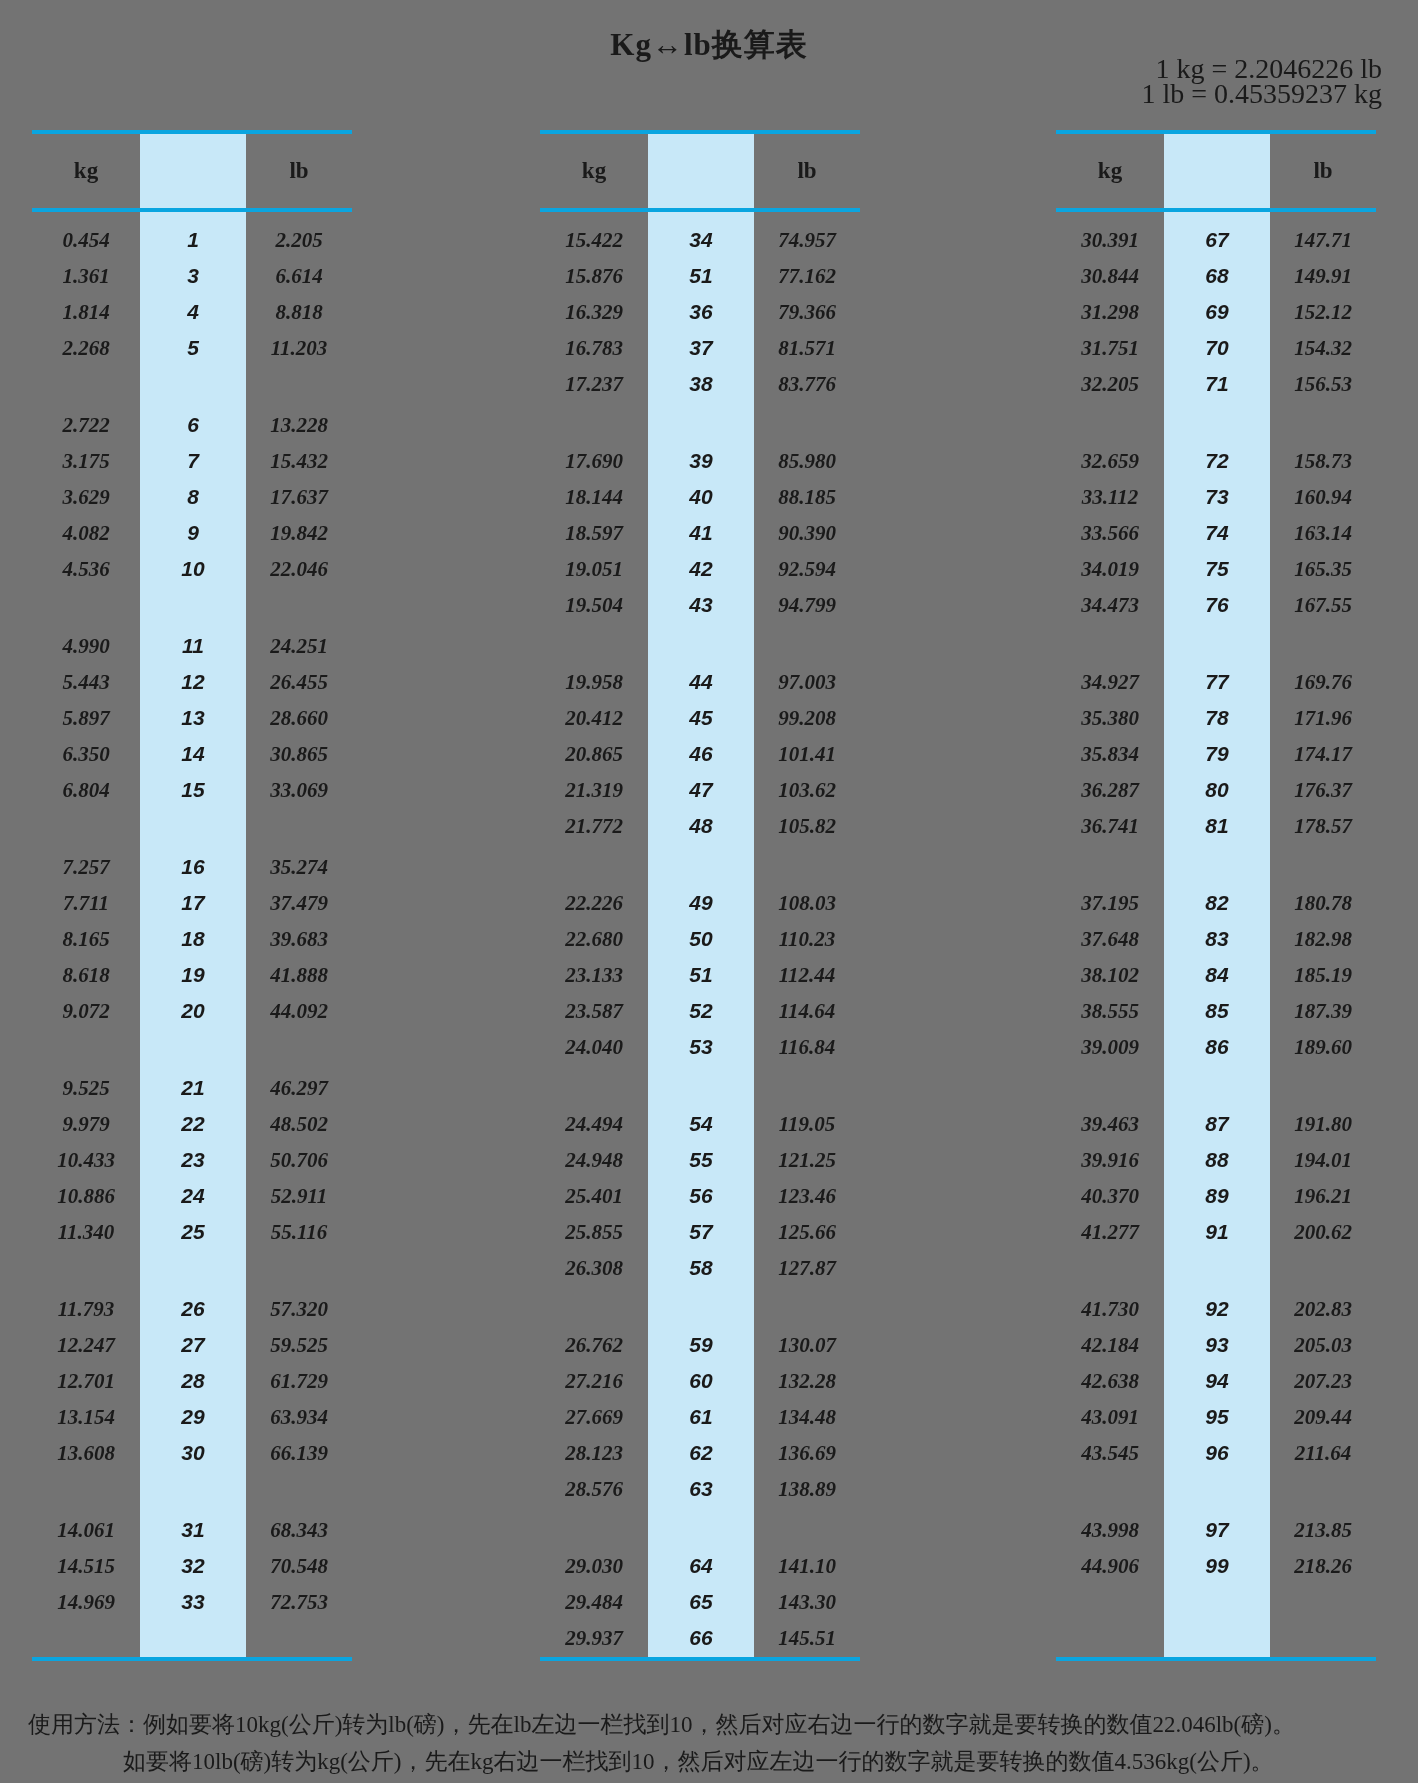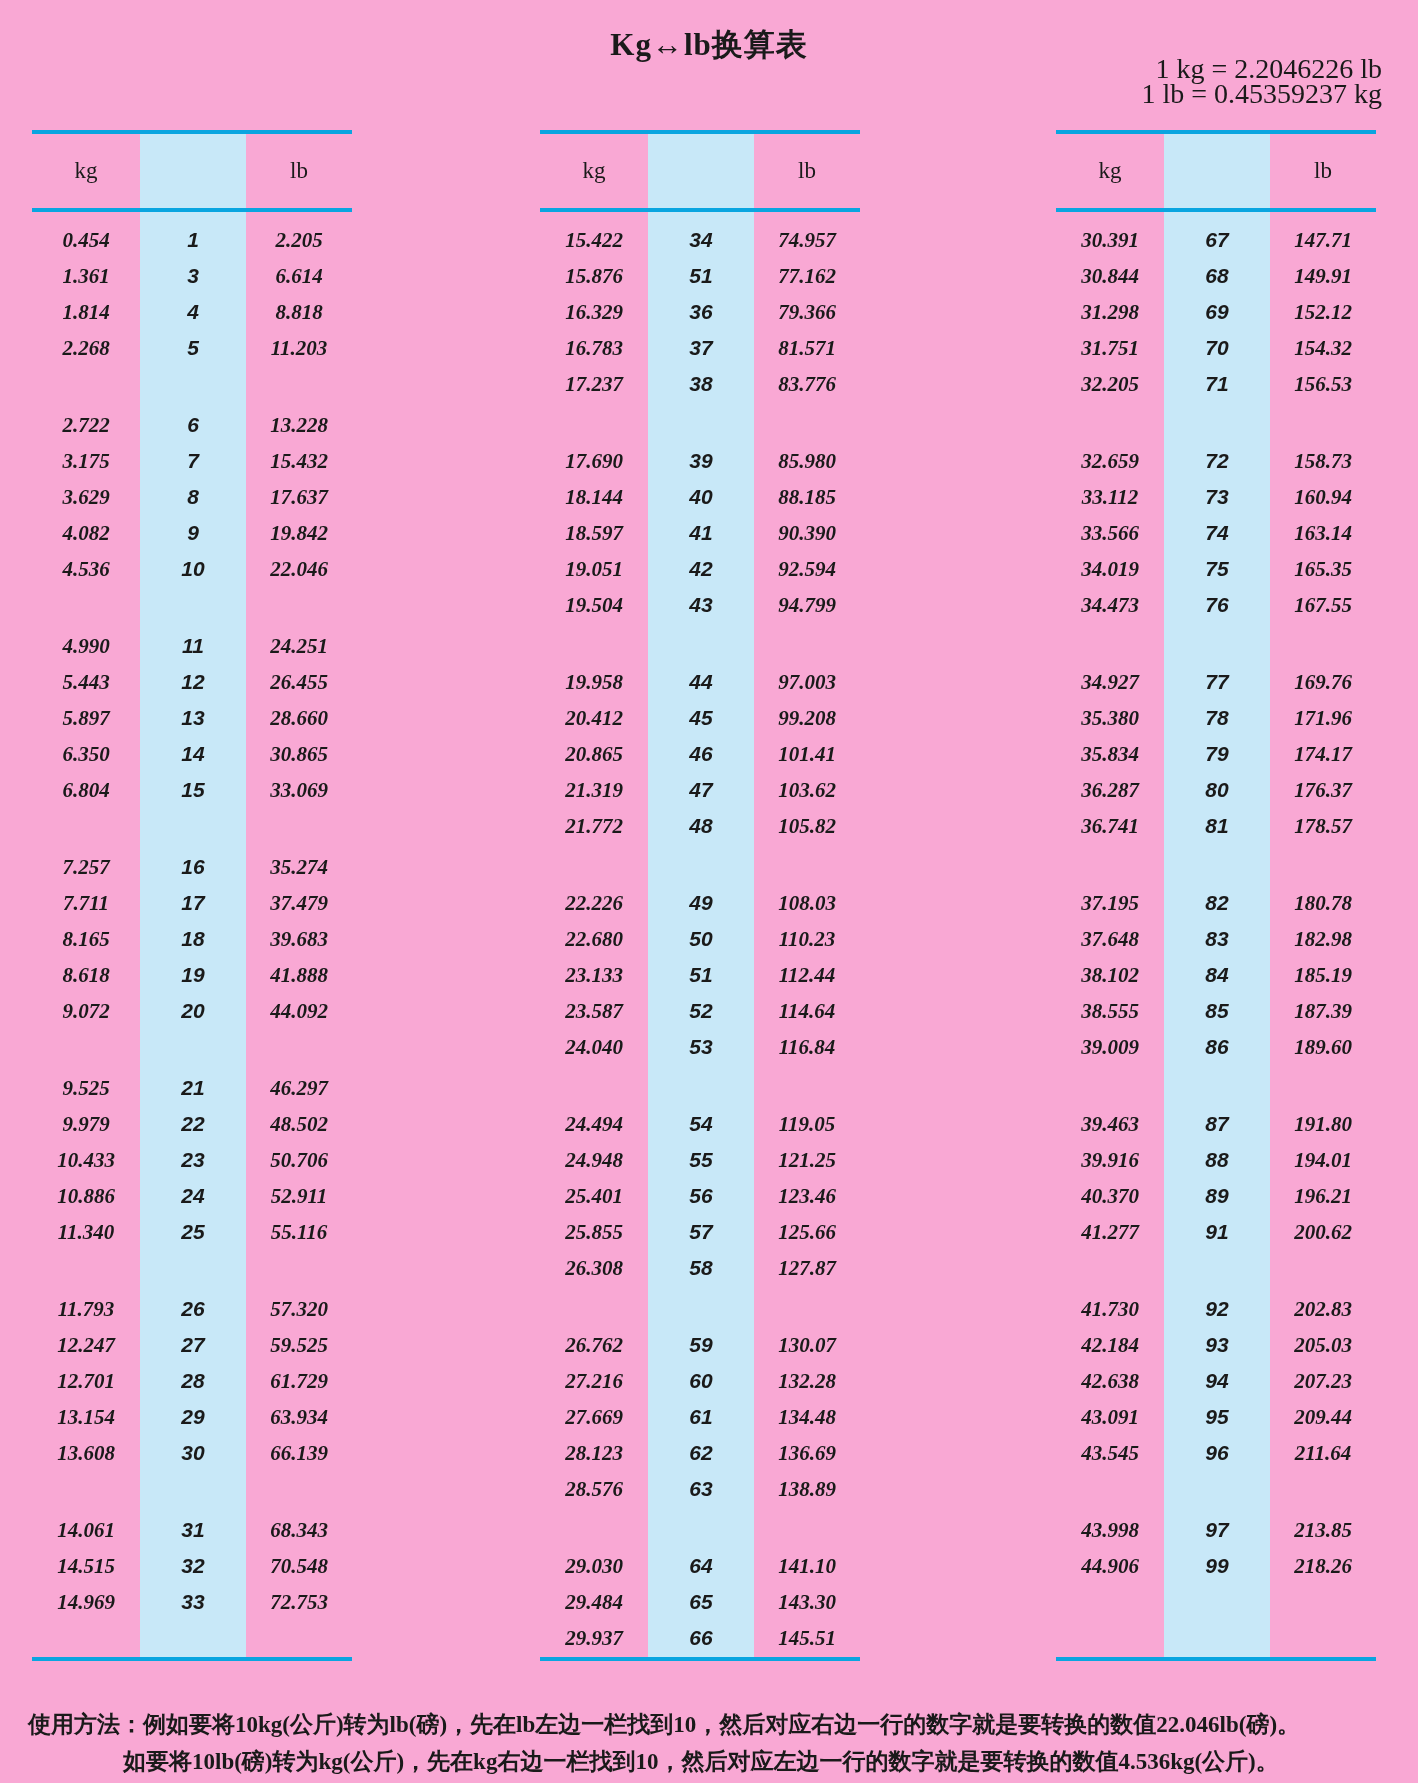--- a/index.html
+++ b/index.html
@@ -1,19 +1,19 @@
 <!DOCTYPE html>
 <html><head>
 <meta charset="utf-8">
 <style>
   html,body{margin:0;padding:0;background:#ffffff;}
   .page{
     position:relative;
     width:1418px;height:1783px;
-    background:#f9a8d4;
+    background:#737373;
     font-family:"Liberation Serif", serif;
     color:var(--ink,#1a1a1a);
     overflow:hidden;
   }
   .title{
     position:absolute;top:24px;left:0;width:100%;
     text-align:center;font-size:31px;font-weight:bold;letter-spacing:1px;
   }
   .factors{
     position:absolute;top:56px;right:36px;
@@ -28,37 +28,37 @@
     position:absolute;top:4px;bottom:4px;left:108px;width:106px;
     background:var(--band,#C8E8F8);
   }
   .rule{position:absolute;left:0;right:0;height:4px;background:var(--rule,#0AA5E0);}
   .rule.top{top:0}
   .rule.mid{top:78px}
   .rule.bot{bottom:0}
   .ghead{
     position:absolute;top:4px;left:0;right:0;height:74px;
     display:flex;align-items:center;
-    font-size:23px;font-weight:normal;
+    font-size:23px;font-weight:bold;
   }
   .ghead .hcell{text-align:center;}
   .ghead .hkg{width:108px;}
   .ghead .hmid{width:106px;}
   .ghead .hlb{width:106px;}
   .gbody{position:absolute;top:92px;left:0;right:0;font-style:italic;}
   .row-block{margin-bottom:41px;}
   .row-block:last-child{margin-bottom:0;}
   .row{display:flex;height:36px;align-items:center;font-size:21px;font-weight:bold;}
   .cell{text-align:center;}
   .cell.kg{width:108px;}
   .cell.n{width:106px;font-family:"Liberation Sans", sans-serif;}
   .cell.lb{width:106px;}
   .usage{
     position:absolute;left:28px;top:1706px;width:1374px;
-    font-size:23px;font-weight:bold;line-height:37px;
+    font-size:23px;font-weight:normal;line-height:37px;
   }
   .u-line2{padding-left:95px;}
 </style>
 </head>
 <body>
 
 <div class="page" style="--rule: #0AA5E0; --band: #C8E8F8; --ink: #1A1A1A;">
 
   <div class="title">Kg↔lb换算表</div>
 

